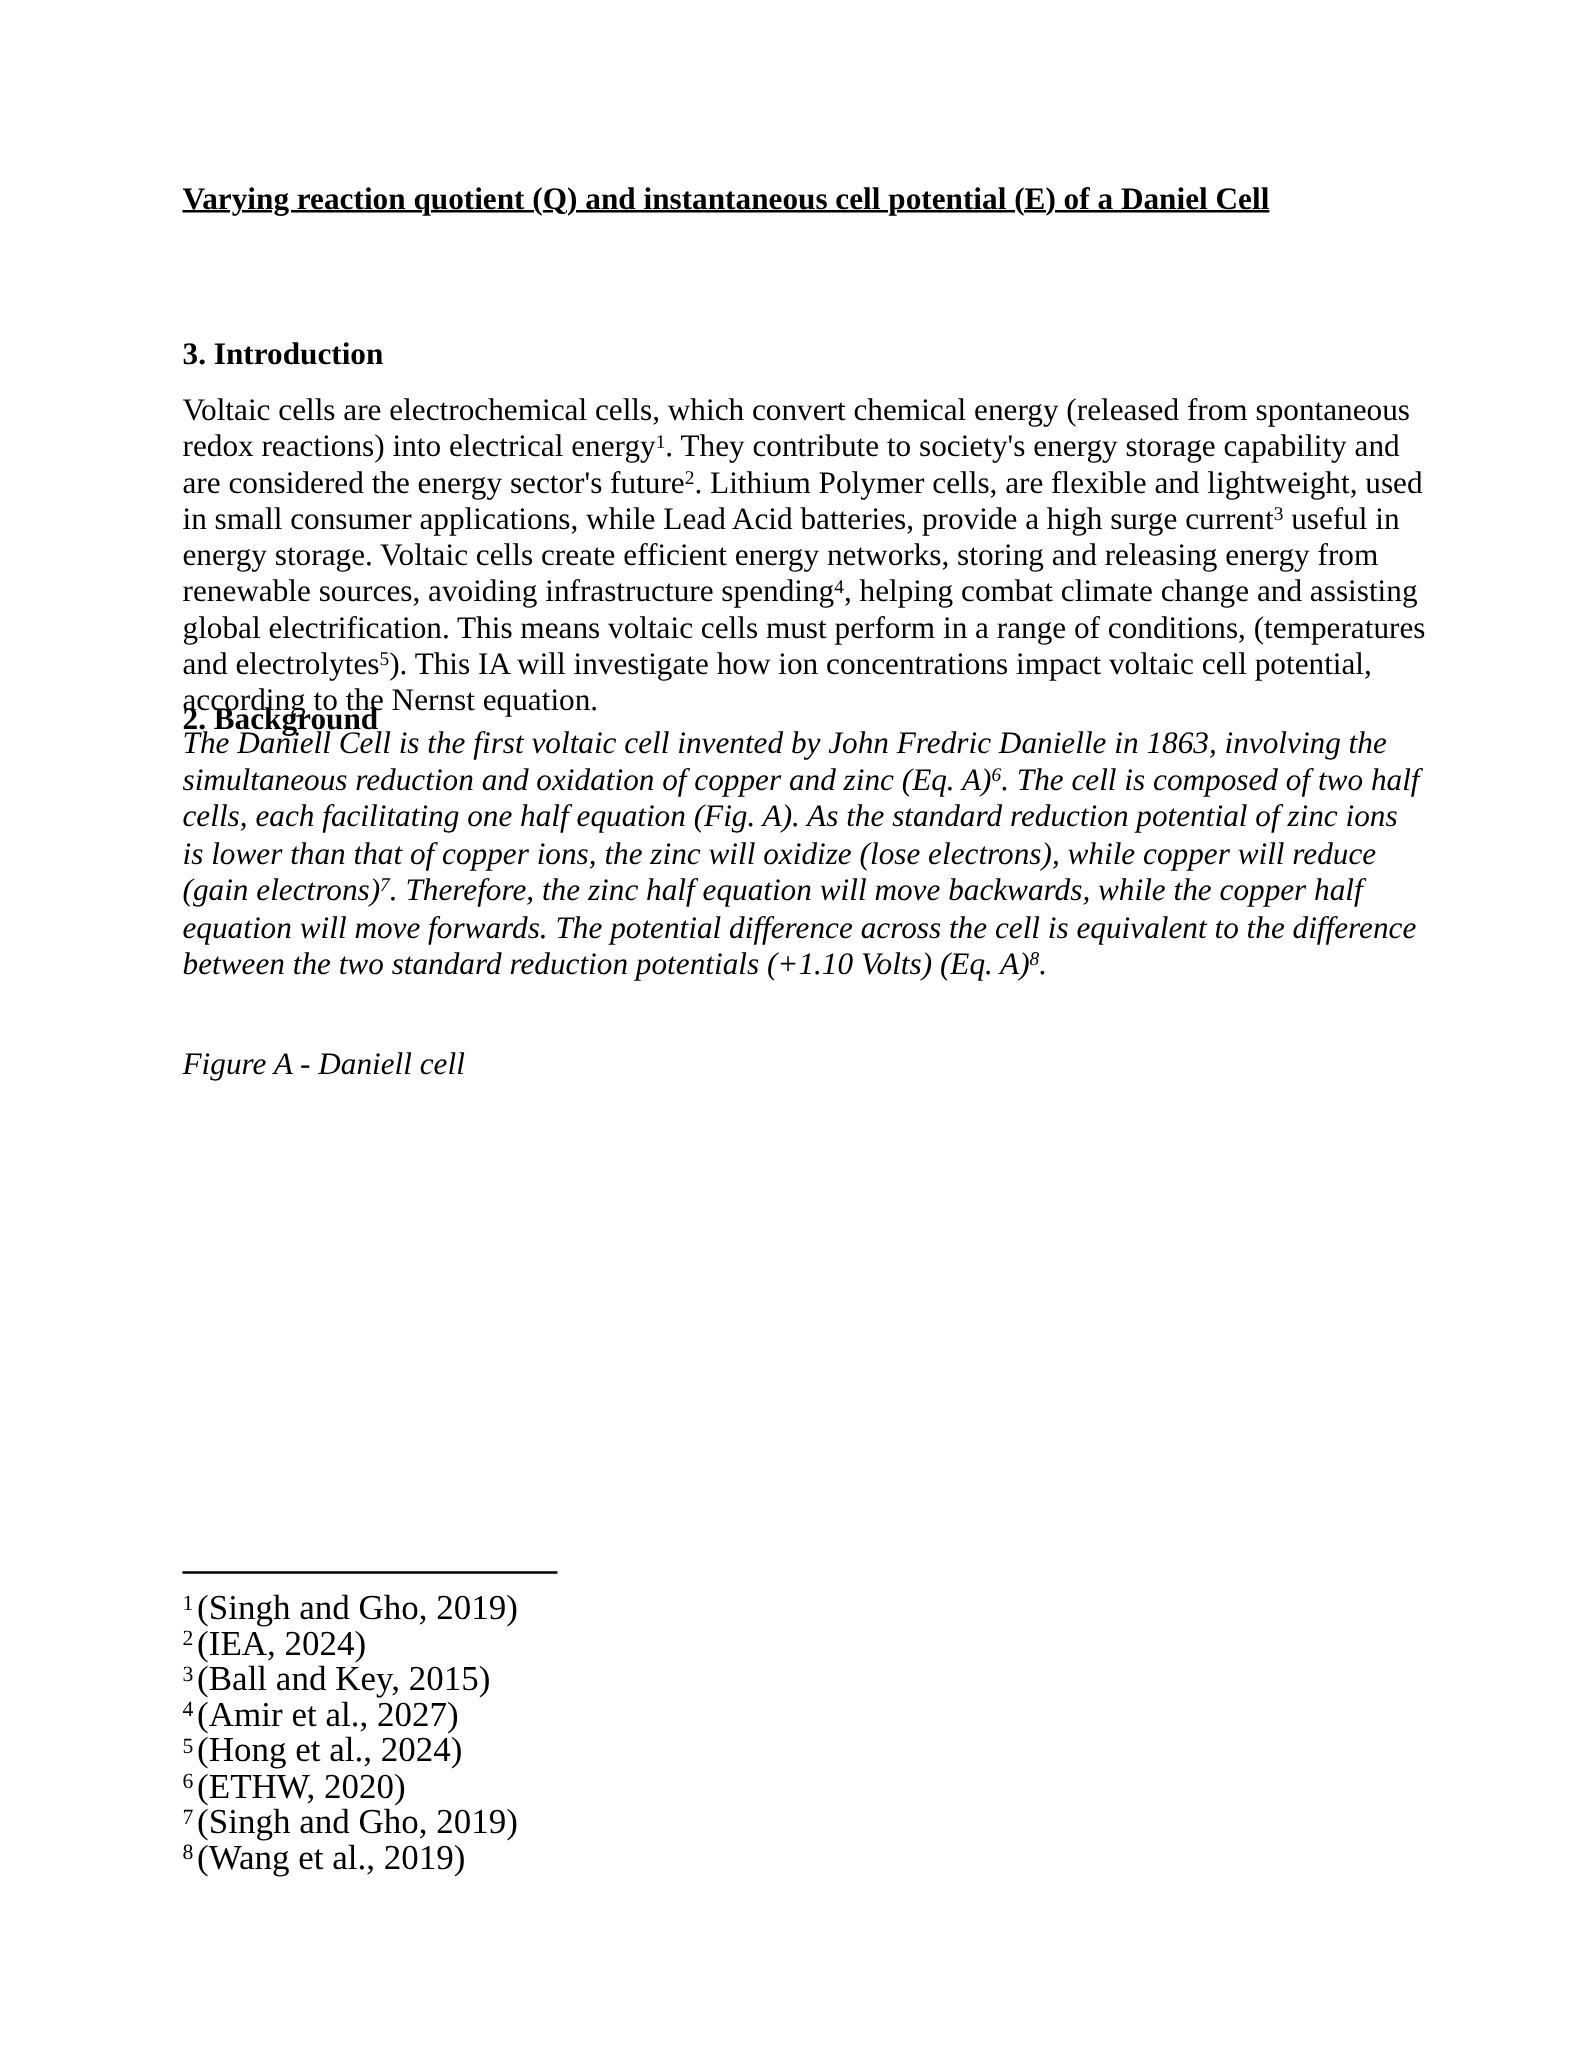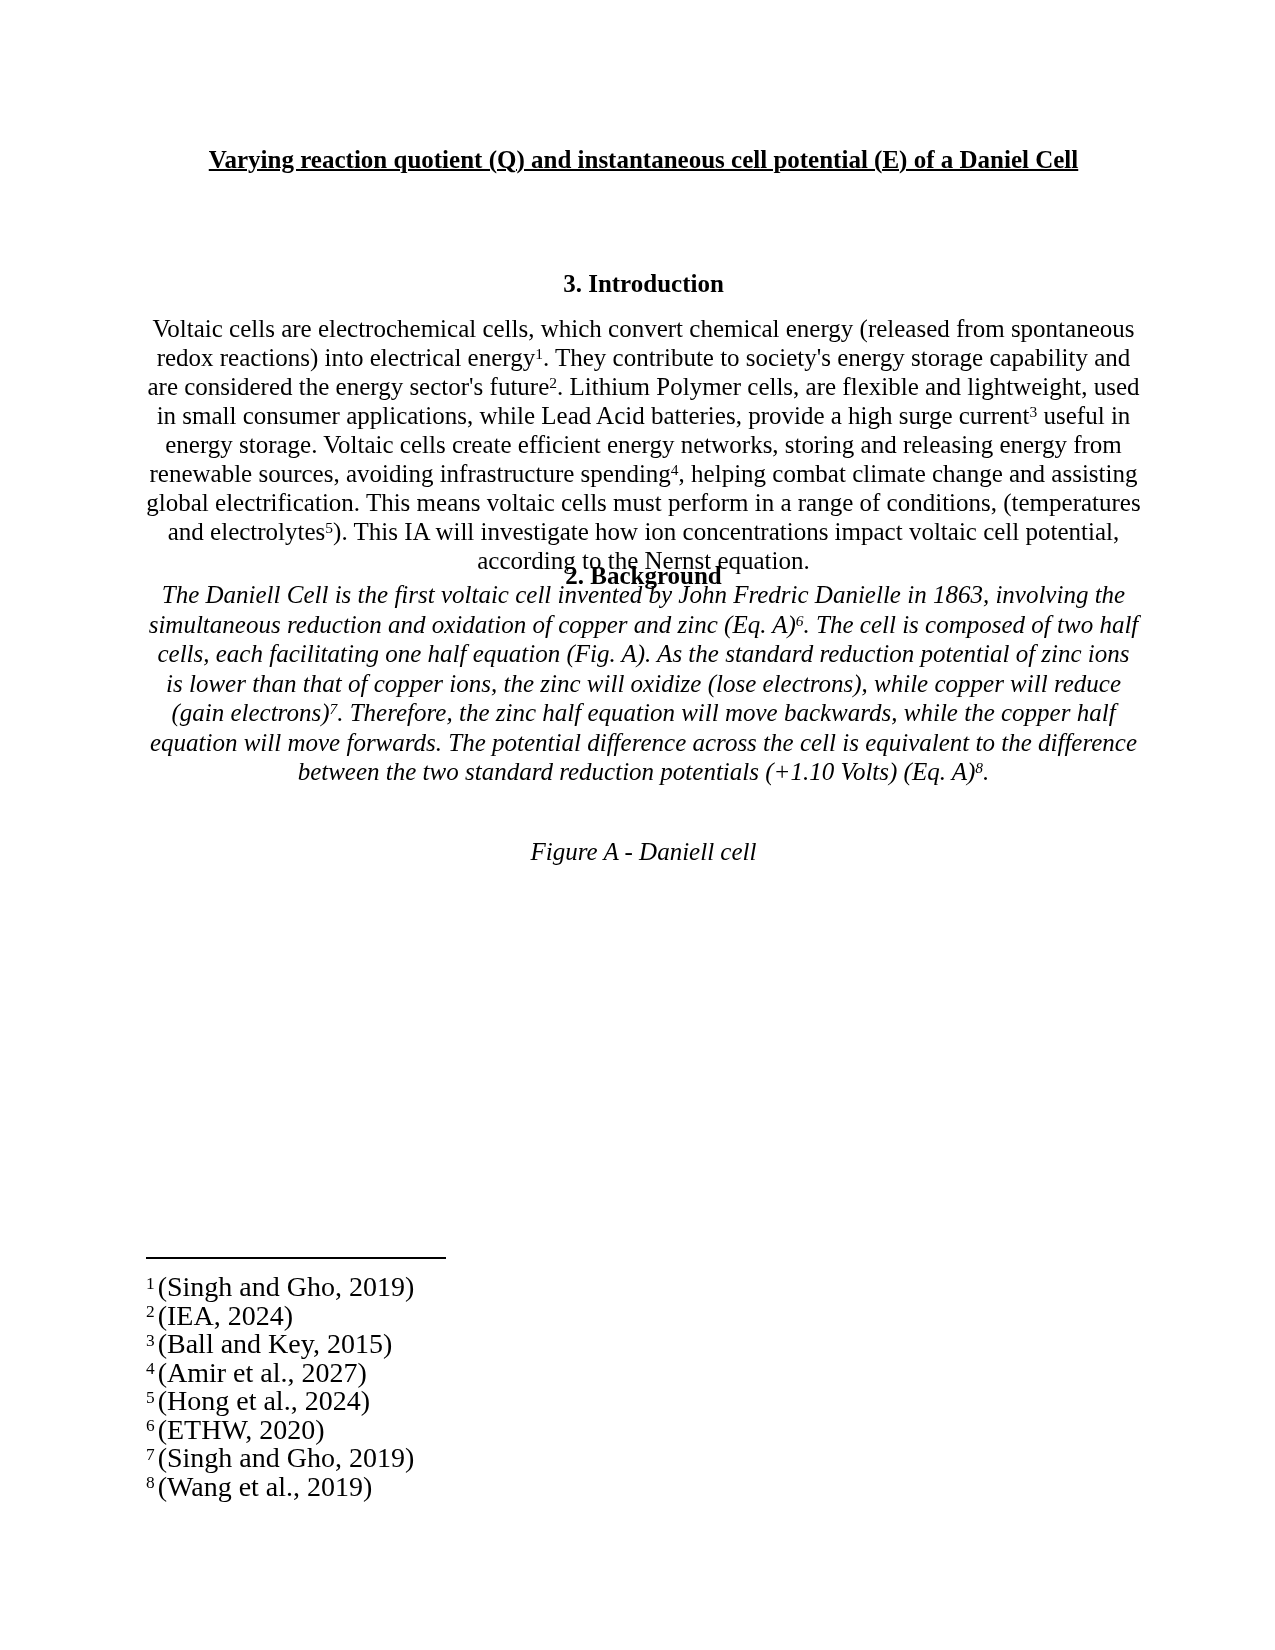--- a/index.html
+++ b/index.html
@@ -18,21 +18,21 @@
   }
   .block {
     position: absolute;
     left: 146px;
     width: 995px;
     margin: 0;
     padding: 0;
     font-size: 25px;
     line-height: 29px;
     font-weight: normal;
-    text-align: center;
+    text-align: left;
   }
   .doc-title {
     top: 145px;
     font-weight: bold;
     text-decoration: underline;
     text-decoration-thickness: 2px;
   }
   .rq { top: 190px; }
   .heading-1 { top: 269px; font-weight: bold; }
   .para-1 { top: 314px; }

